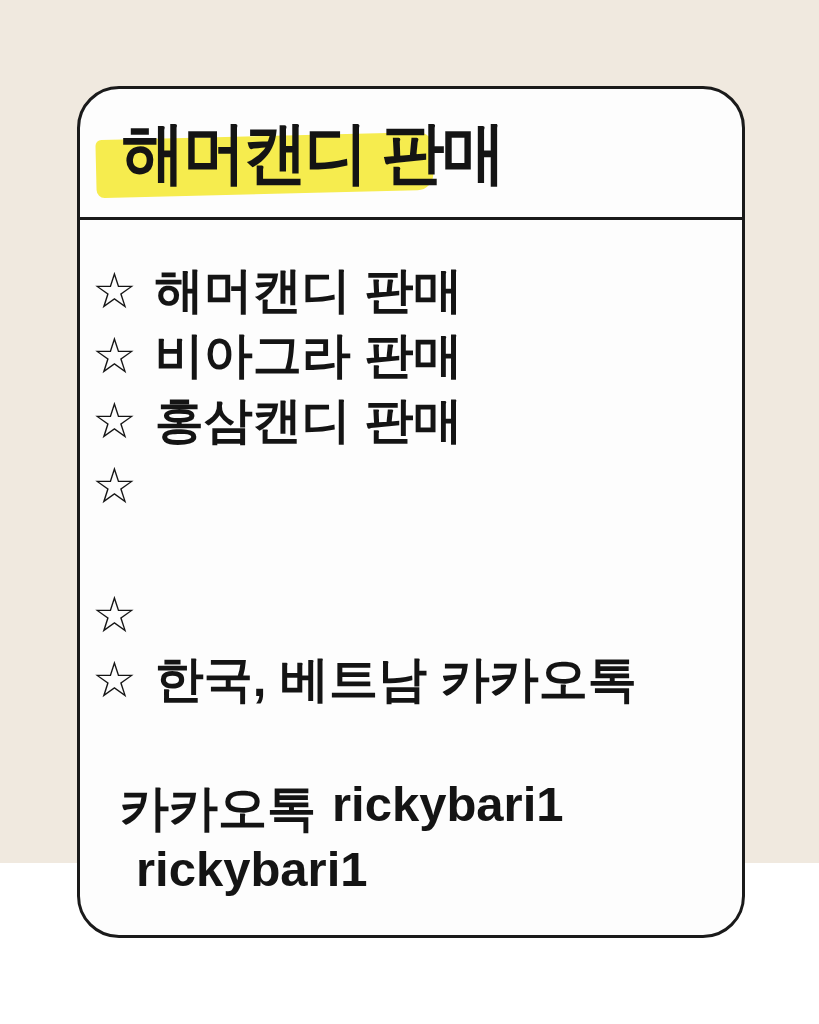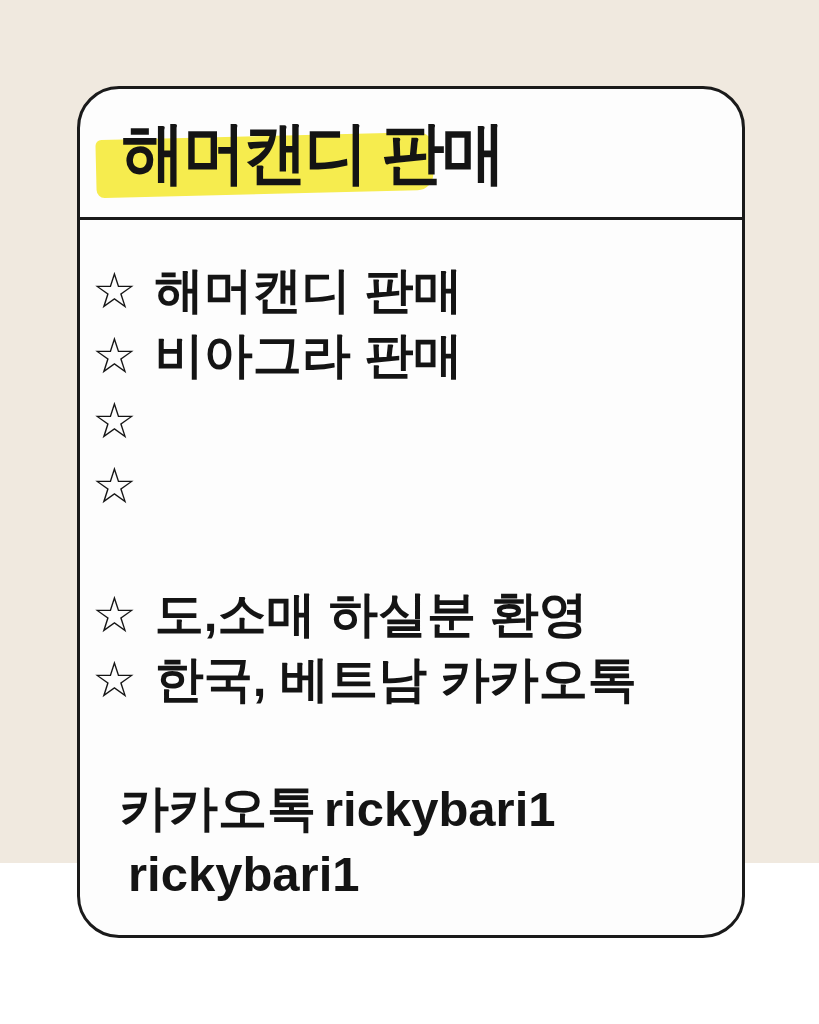--- a/index.html
+++ b/index.html
@@ -83,30 +83,30 @@
     margin-right: 18px;
     flex: 0 0 auto;
   }
 
   .spacer {
     height: 64px;
   }
 
   .contact-line {
     display: flex;
-    align-items: center;
+    align-items: flex-start;
     height: 65px;
     padding-left: 28px;
     font-size: 49px;
     font-weight: bold;
     white-space: nowrap;
   }
 
   .contact-line .contact-id {
-    margin-left: 8px;
+    margin-left: 16px;
   }
 </style>
 </head>
 <body>
 
 <div class="page">
   <div class="card">
 
     <div class="card-header">
       <span class="highlight"></span>
@@ -118,30 +118,30 @@
       <div class="list-item">
         <span class="star">☆</span>
         <span class="item-text">해머캔디 판매</span>
       </div>
       <div class="list-item">
         <span class="star">☆</span>
         <span class="item-text">비아그라 판매</span>
       </div>
       <div class="list-item">
         <span class="star">☆</span>
+        <span class="item-text">홍삼캔디 판매</span>
       </div>
       <div class="list-item">
         <span class="star">☆</span>
       </div>
 
       <div class="spacer"></div>
 
       <div class="list-item">
         <span class="star">☆</span>
-        <span class="item-text">도,소매 하실분 환영</span>
       </div>
       <div class="list-item">
         <span class="star">☆</span>
         <span class="item-text">한국, 베트남 카카오톡</span>
       </div>
 
       <div class="spacer"></div>
 
       <div class="contact-line">
         <span class="contact-app">카카오톡</span>

